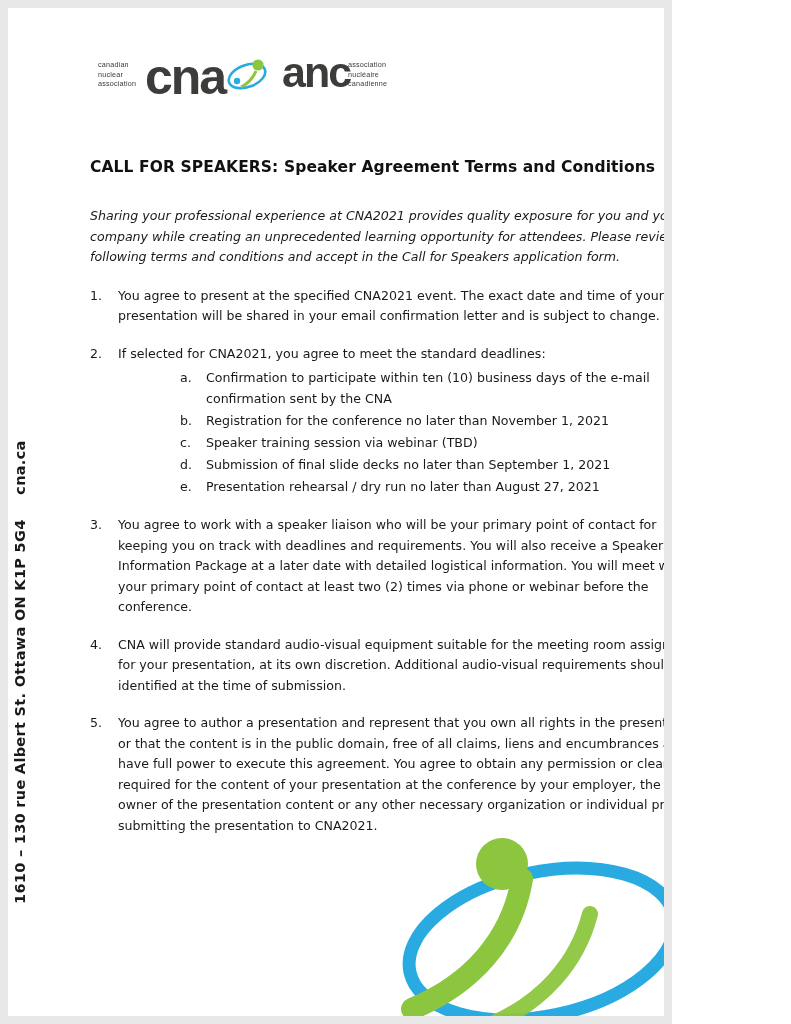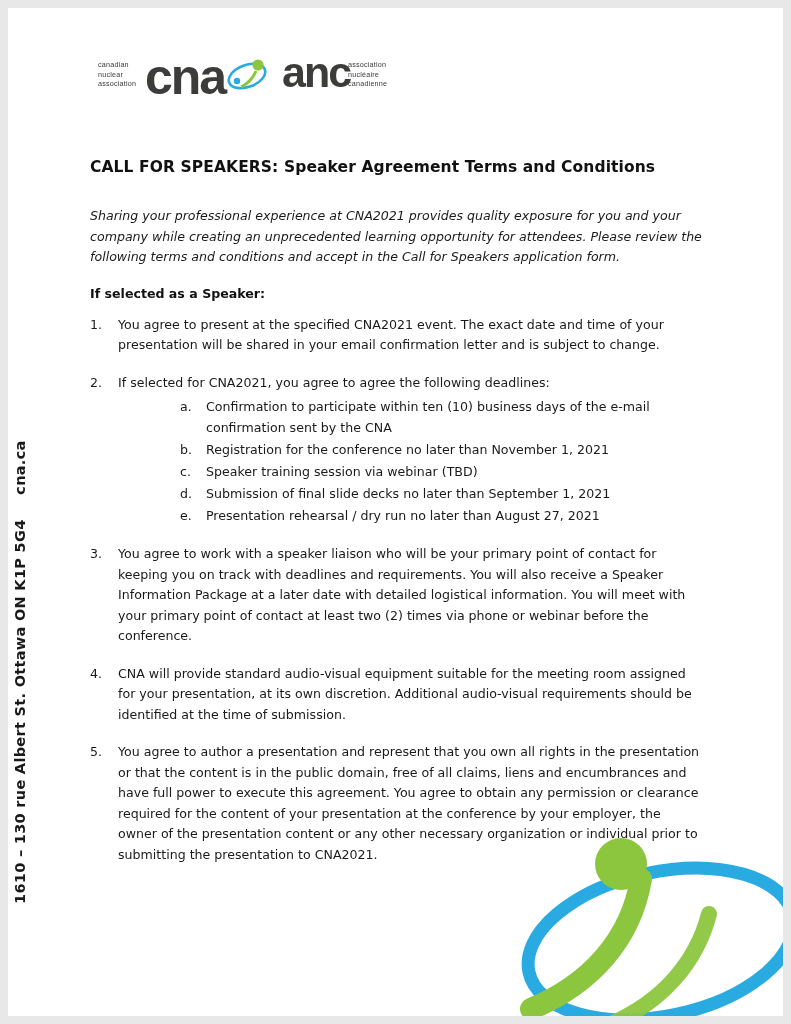--- a/index.html
+++ b/index.html
@@ -12,21 +12,21 @@
     height: 1024px;
     font-family: "DejaVu Sans", sans-serif;
     color: #111111;
     position: relative;
     overflow: hidden;
   }
 
   .page {
     position: absolute;
     top: 0; left: 0;
-    width: 791px;
+    width: 672px;
     height: 1024px;
     background: #ffffff;
     overflow: hidden;
   }
 
   
   .logo-block {
     position: absolute;
     left: 98px;
     top: 52px;
@@ -213,32 +213,31 @@
 
   <div class="sidebar-vertical">
     <span>1610 – 130 rue Albert St. Ottawa ON K1P 5G4</span>
     <span style="display:inline-block;width:14px"></span>
     <span>cna.ca</span>
   </div>
 
   <div class="doc">
     <h1 class="doc-title">CALL FOR SPEAKERS: Speaker Agreement Terms and Conditions</h1>
     <p class="intro">Sharing your professional experience at CNA2021 provides quality exposure for you and your company while creating an unprecedented learning opportunity for attendees. Please review the following terms and conditions and accept in the Call for Speakers application form.</p>
-    <p class="subhead">If selected as a Speaker:</p>
 
     <ol class="terms">
 
       <li>
         <span class="num">1.</span>
         <span>You agree to present at the specified CNA2021 event. The exact date and time of your presentation will be shared in your email confirmation letter and is subject to change.</span>
       </li>
 
       <li>
         <span class="num">2.</span>
-        <span>If selected for CNA2021, you agree to agree the following deadlines:</span>
+        <span>If selected for CNA2021, you agree to meet the standard deadlines:</span>
         <ol class="sub">
           <li>
             <span class="num">a.</span>
             <span>Confirmation to participate within ten (10) business days of the e-mail confirmation sent by the CNA</span>
           </li>
           <li>
             <span class="num">b.</span>
             <span>Registration for the conference no later than November 1, 2021</span>
           </li>
           <li>

